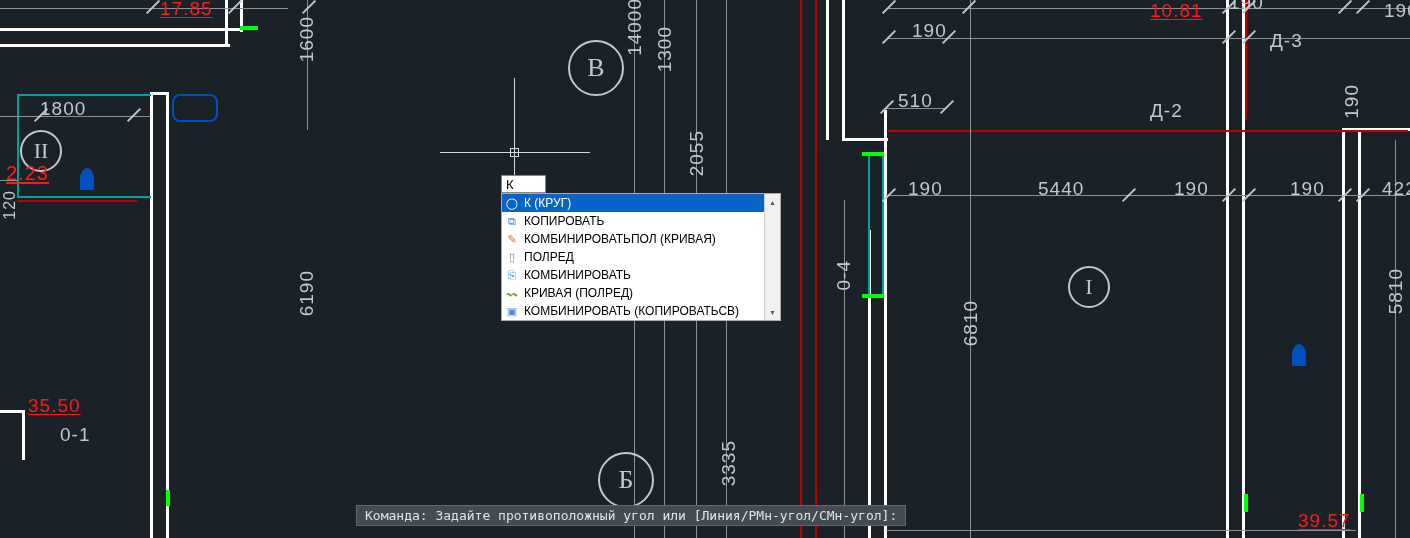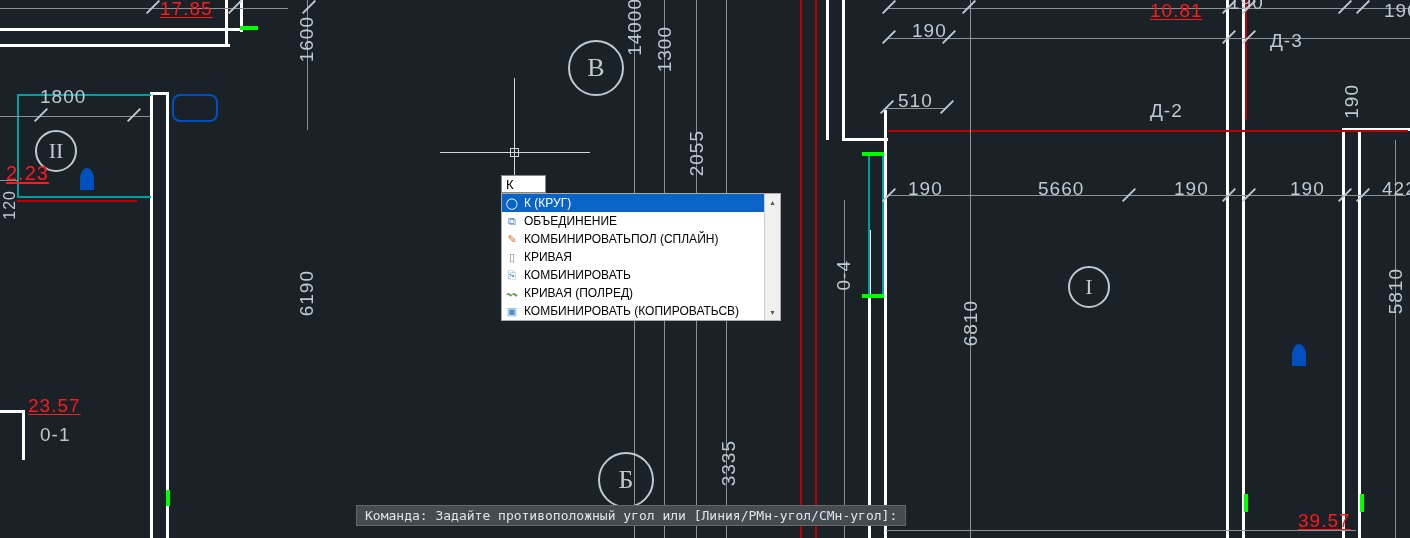--- a/index.html
+++ b/index.html
@@ -249,44 +249,44 @@
 
   <div class="gridmark" style="left:568px;top:40px">
       <span>В</span>
     </div>
   <div class="gridmark" style="left:598px;top:452px">
       <span>Б</span>
     </div>
   <div class="roommark" style="left:1068px;top:266px">
       <span>I</span>
     </div>
-  <div class="roommark" style="left:35px;top:130px">
+  <div class="roommark" style="left:20px;top:130px">
       <span>II</span>
     </div>
 
   <div class="dim-text red-text" style="left:160px;top:-2px">17.85</div>
   <div class="dim-text vert" style="left:296px;top:16px">1600</div>
-  <div class="dim-text" style="left:40px;top:86px">1800</div>
+  <div class="dim-text" style="left:40px;top:98px">1800</div>
   <div class="dim-text red-text" style="left:6px;top:162px;font-size:20px">2.23</div>
   <div class="dim-text vert" style="left:624px;top:-2px">14000</div>
   <div class="dim-text vert" style="left:1px;top:190px;font-size:16px">120</div>
   <div class="dim-text vert" style="left:296px;top:270px">6190</div>
-  <div class="dim-text red-text" style="left:28px;top:395px">23.57</div>
-  <div class="dim-text" style="left:40px;top:424px">0-1</div>
+  <div class="dim-text red-text" style="left:28px;top:395px">35.50</div>
+  <div class="dim-text" style="left:60px;top:424px">0-1</div>
   <div class="dim-text vert" style="left:654px;top:26px">1300</div>
   <div class="dim-text vert" style="left:686px;top:130px">2055</div>
   <div class="dim-text" style="left:898px;top:90px">510</div>
   <div class="dim-text" style="left:912px;top:20px">190</div>
   <div class="dim-text" style="left:1229px;top:-8px">190</div>
   <div class="dim-text vert" style="left:1341px;top:84px">190</div>
   <div class="dim-text" style="left:908px;top:178px">190</div>
   <div class="dim-text" style="left:1174px;top:178px">190</div>
   <div class="dim-text" style="left:1290px;top:178px">190</div>
   <div class="dim-text" style="left:1384px;top:0px">190</div>
-  <div class="dim-text" style="left:1038px;top:178px">5660</div>
+  <div class="dim-text" style="left:1038px;top:178px">5440</div>
   <div class="dim-text" style="left:1382px;top:178px">422</div>
   <div class="dim-text vert" style="left:960px;top:300px">6810</div>
   <div class="dim-text vert" style="left:1385px;top:268px">5810</div>
   <div class="dim-text vert" style="left:718px;top:440px">3335</div>
   <div class="dim-text vert" style="left:833px;top:260px">0-4</div>
   <div class="dim-text red-text" style="left:1150px;top:0px">10.81</div>
   <div class="dim-text red-text" style="left:1298px;top:510px">39.57</div>
   <div class="dim-text" style="left:1270px;top:30px">Д-3</div>
   <div class="dim-text" style="left:1150px;top:100px">Д-2</div>
 
@@ -298,29 +298,29 @@
     <span>К</span>
   </div>
 
   <div class="autocomplete" style="left:501px;top:193px">
     <div class="ac-item selected">
       <span class="ac-icon">◯</span>
       <span>К (КРУГ)</span>
     </div>
     <div class="ac-item">
       <span class="ac-icon" style="color:#4a90d0">⧉</span>
-      <span>ОБЪЕДИНЕНИЕ</span>
+      <span>КОПИРОВАТЬ</span>
     </div>
     <div class="ac-item">
       <span class="ac-icon" style="color:#e07030">✎</span>
-      <span>КОМБИНИРОВАТЬПОЛ (СПЛАЙН)</span>
+      <span>КОМБИНИРОВАТЬПОЛ (КРИВАЯ)</span>
     </div>
     <div class="ac-item">
       <span class="ac-icon" style="color:#888">▯</span>
-      <span>КРИВАЯ</span>
+      <span>ПОЛРЕД</span>
     </div>
     <div class="ac-item">
       <span class="ac-icon" style="color:#4a90d0">⎘</span>
       <span>КОМБИНИРОВАТЬ</span>
     </div>
     <div class="ac-item">
       <span class="ac-icon" style="color:#60a040">〰</span>
       <span>КРИВАЯ (ПОЛРЕД)</span>
     </div>
     <div class="ac-item">

